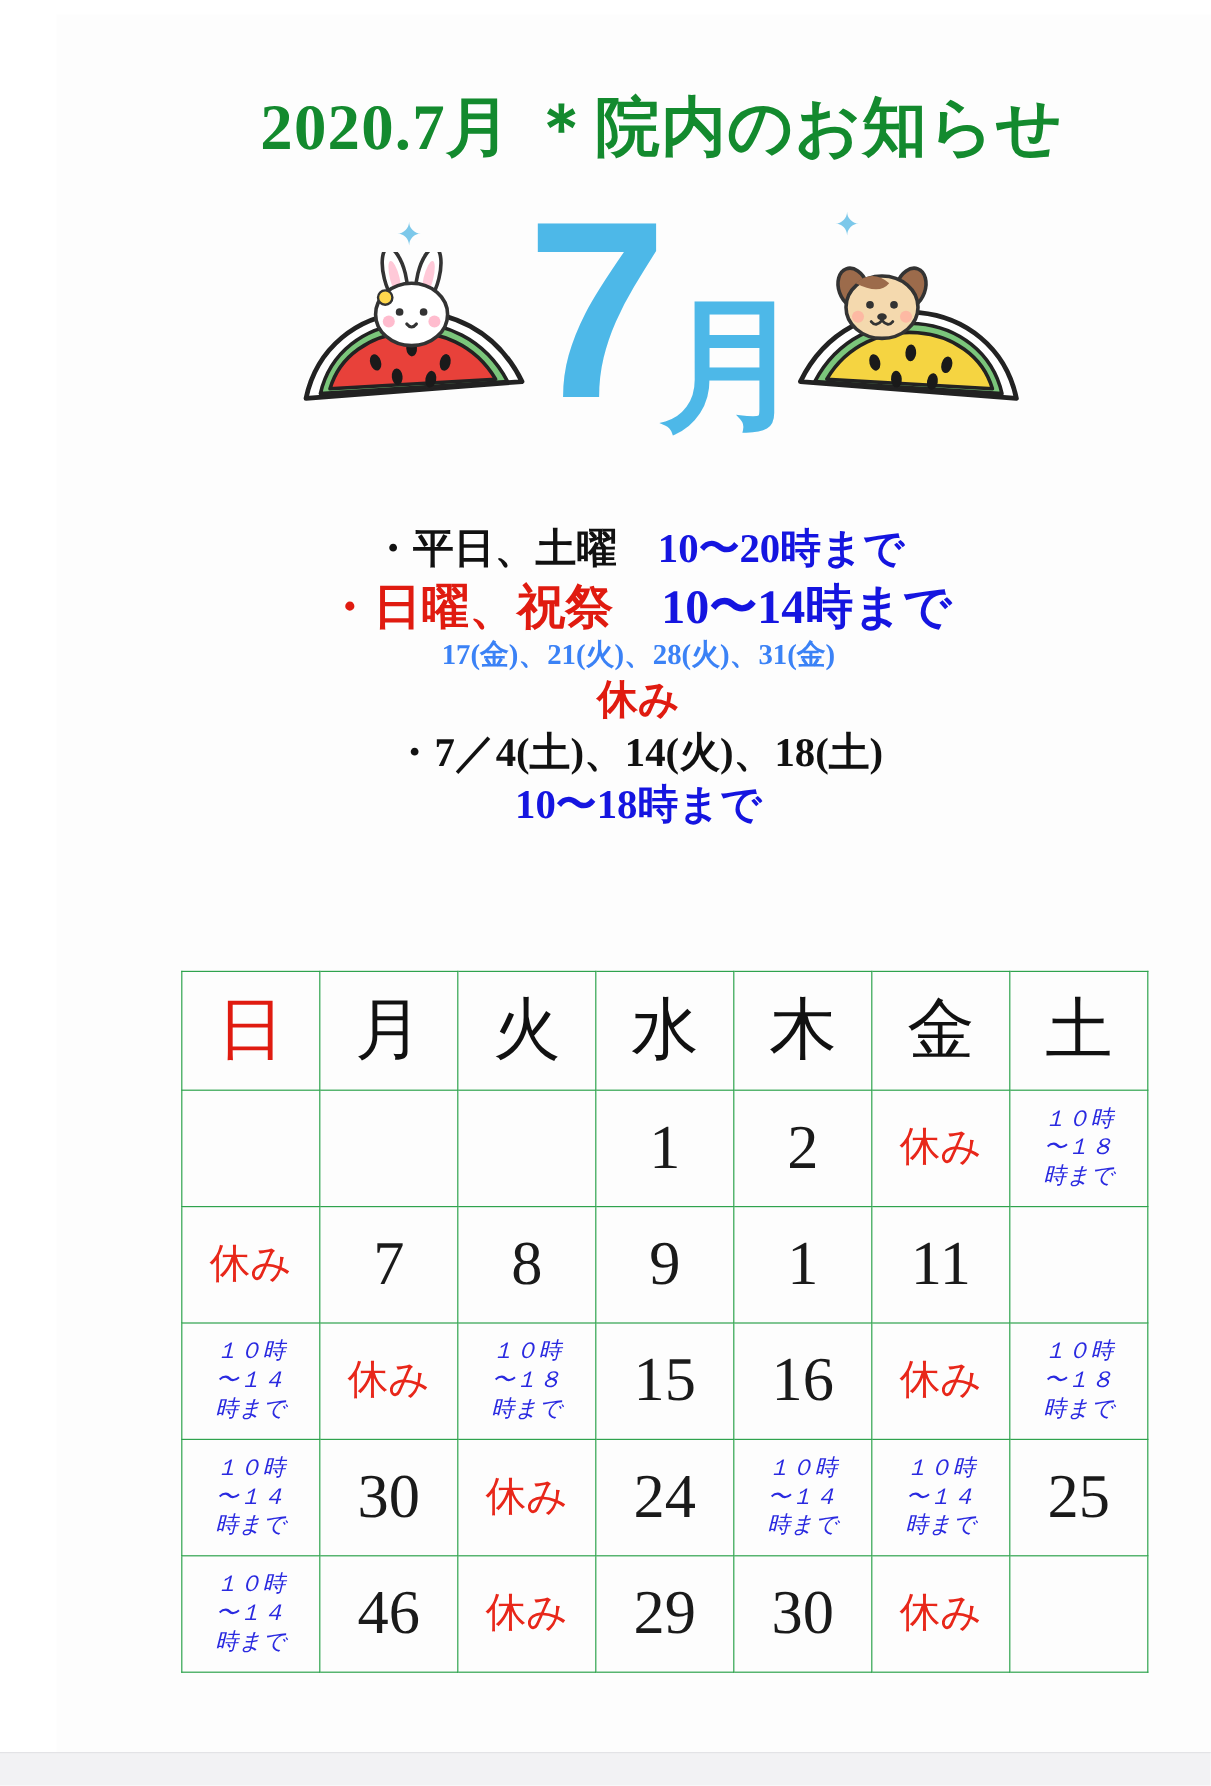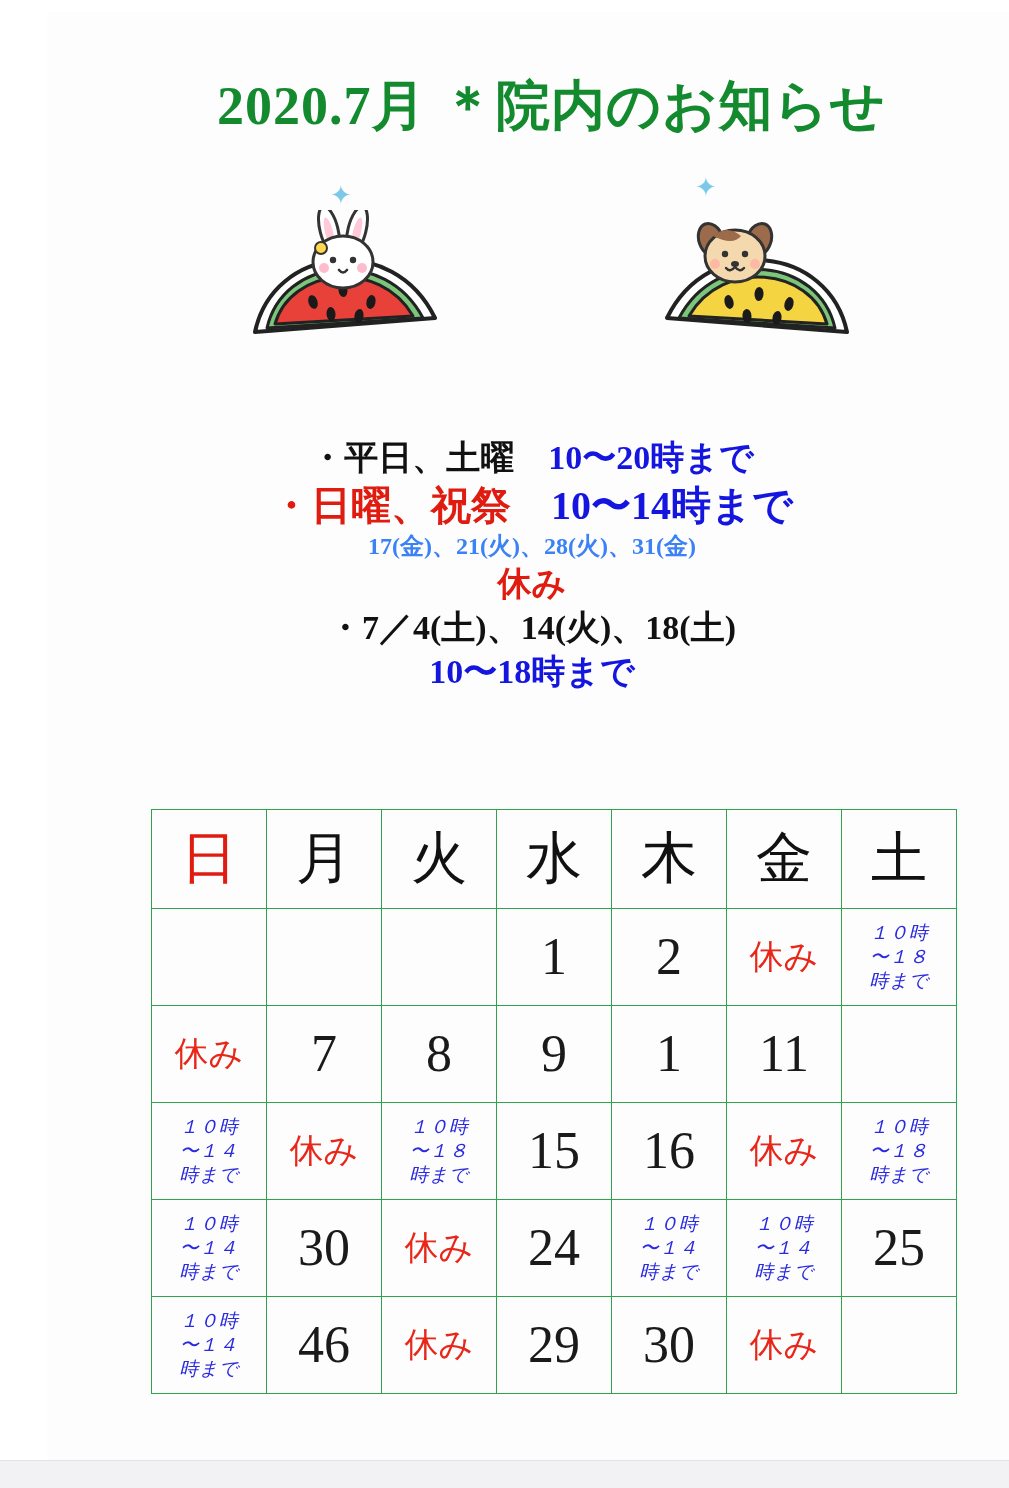--- a/index.html
+++ b/index.html
@@ -214,20 +214,21 @@
           <circle cx="28" cy="48" r="3.2" fill="#333"></circle>
           <circle cx="48" cy="48" r="3.2" fill="#333"></circle>
           <ellipse cx="38" cy="58" rx="4" ry="3" fill="#333"></ellipse>
           <path d="M38 61 q-5 6 -9 1 M38 61 q5 6 9 1" stroke="#333" stroke-width="2.4" fill="none" stroke-linecap="round"></path>
           <circle cx="18" cy="58" r="5" fill="#ffb0a0" opacity="0.8"></circle>
           <circle cx="58" cy="58" r="5" fill="#ffb0a0" opacity="0.8"></circle>
         </g>
       </svg>
     </div>
 
+    <div class="hero-7"><span>7</span><span class="small-moon">月</span></div>
   </div>
 
   <div class="info">
     <div class="line l1">
       <span>・平日、土曜　</span><span class="blue">10〜20時まで</span>
     </div>
     <div class="line l2">
       <span>・日曜、祝祭　</span><span class="blue">10〜14時まで</span>
     </div>
     <div class="line l4">17(金)、21(火)、28(火)、31(金)</div>

